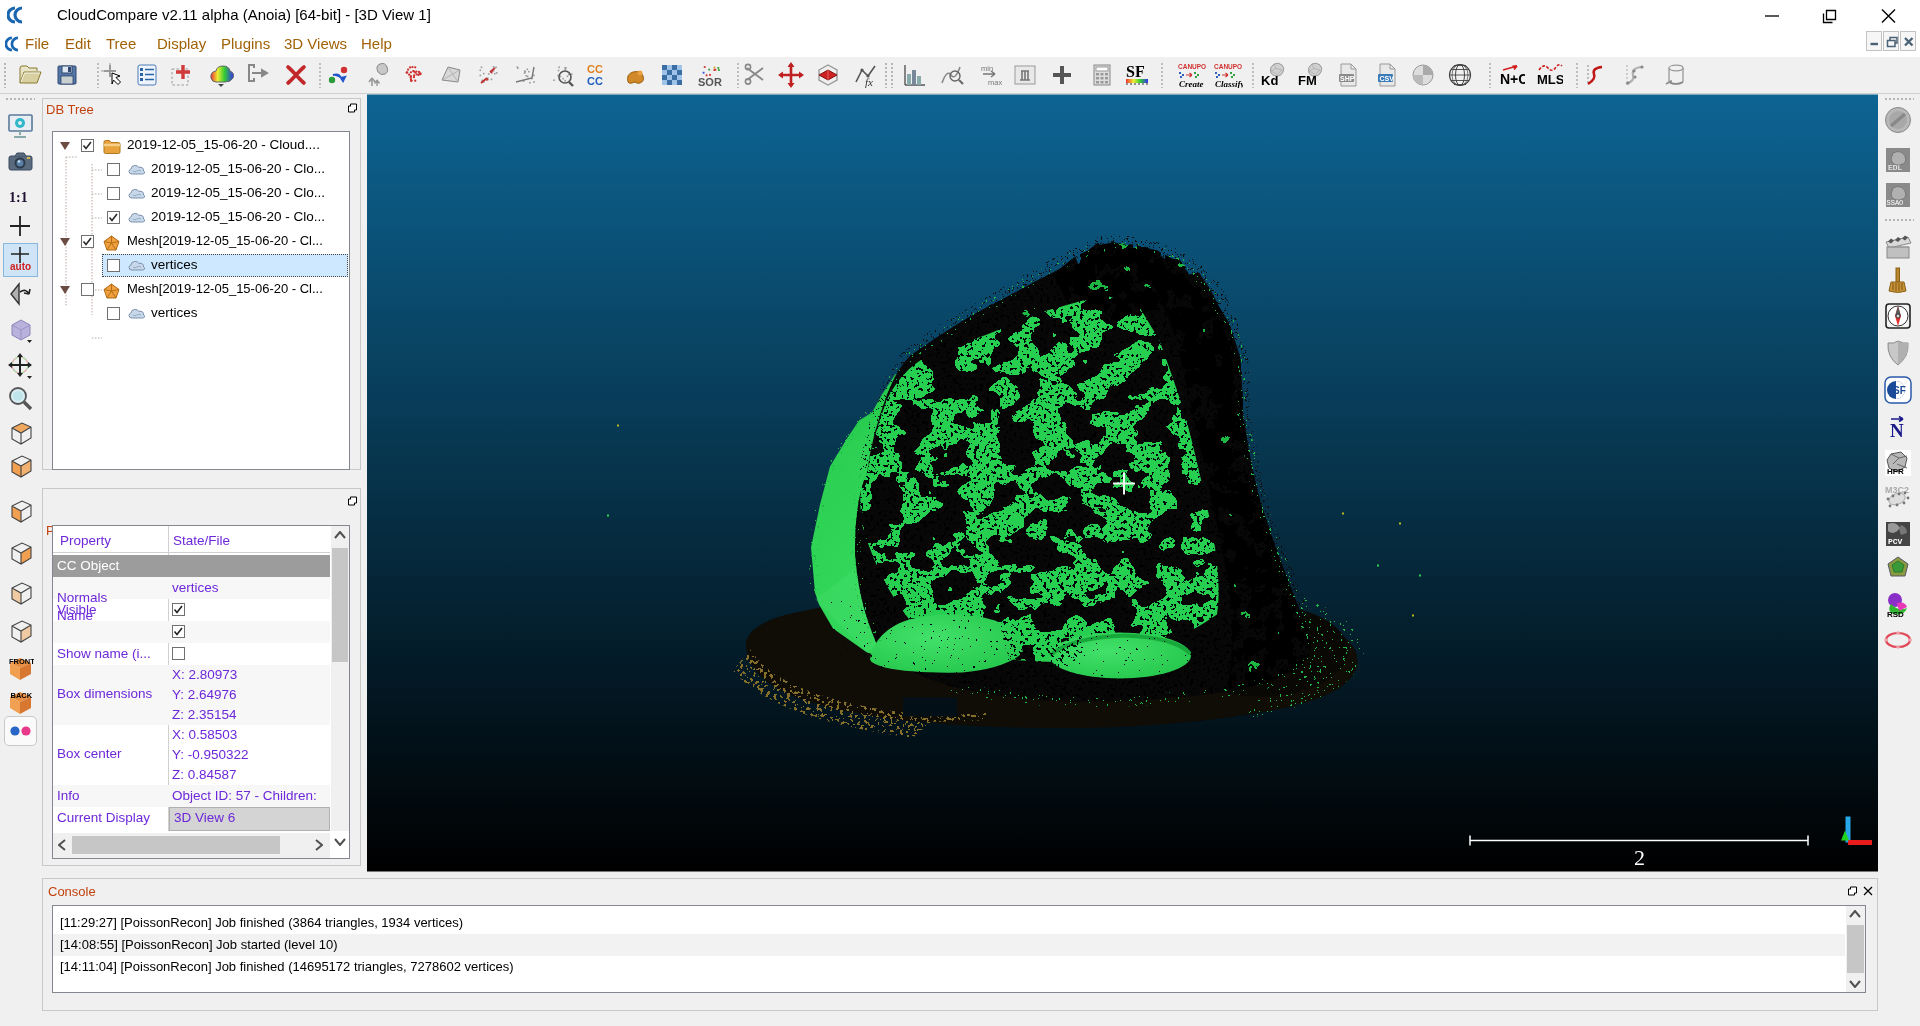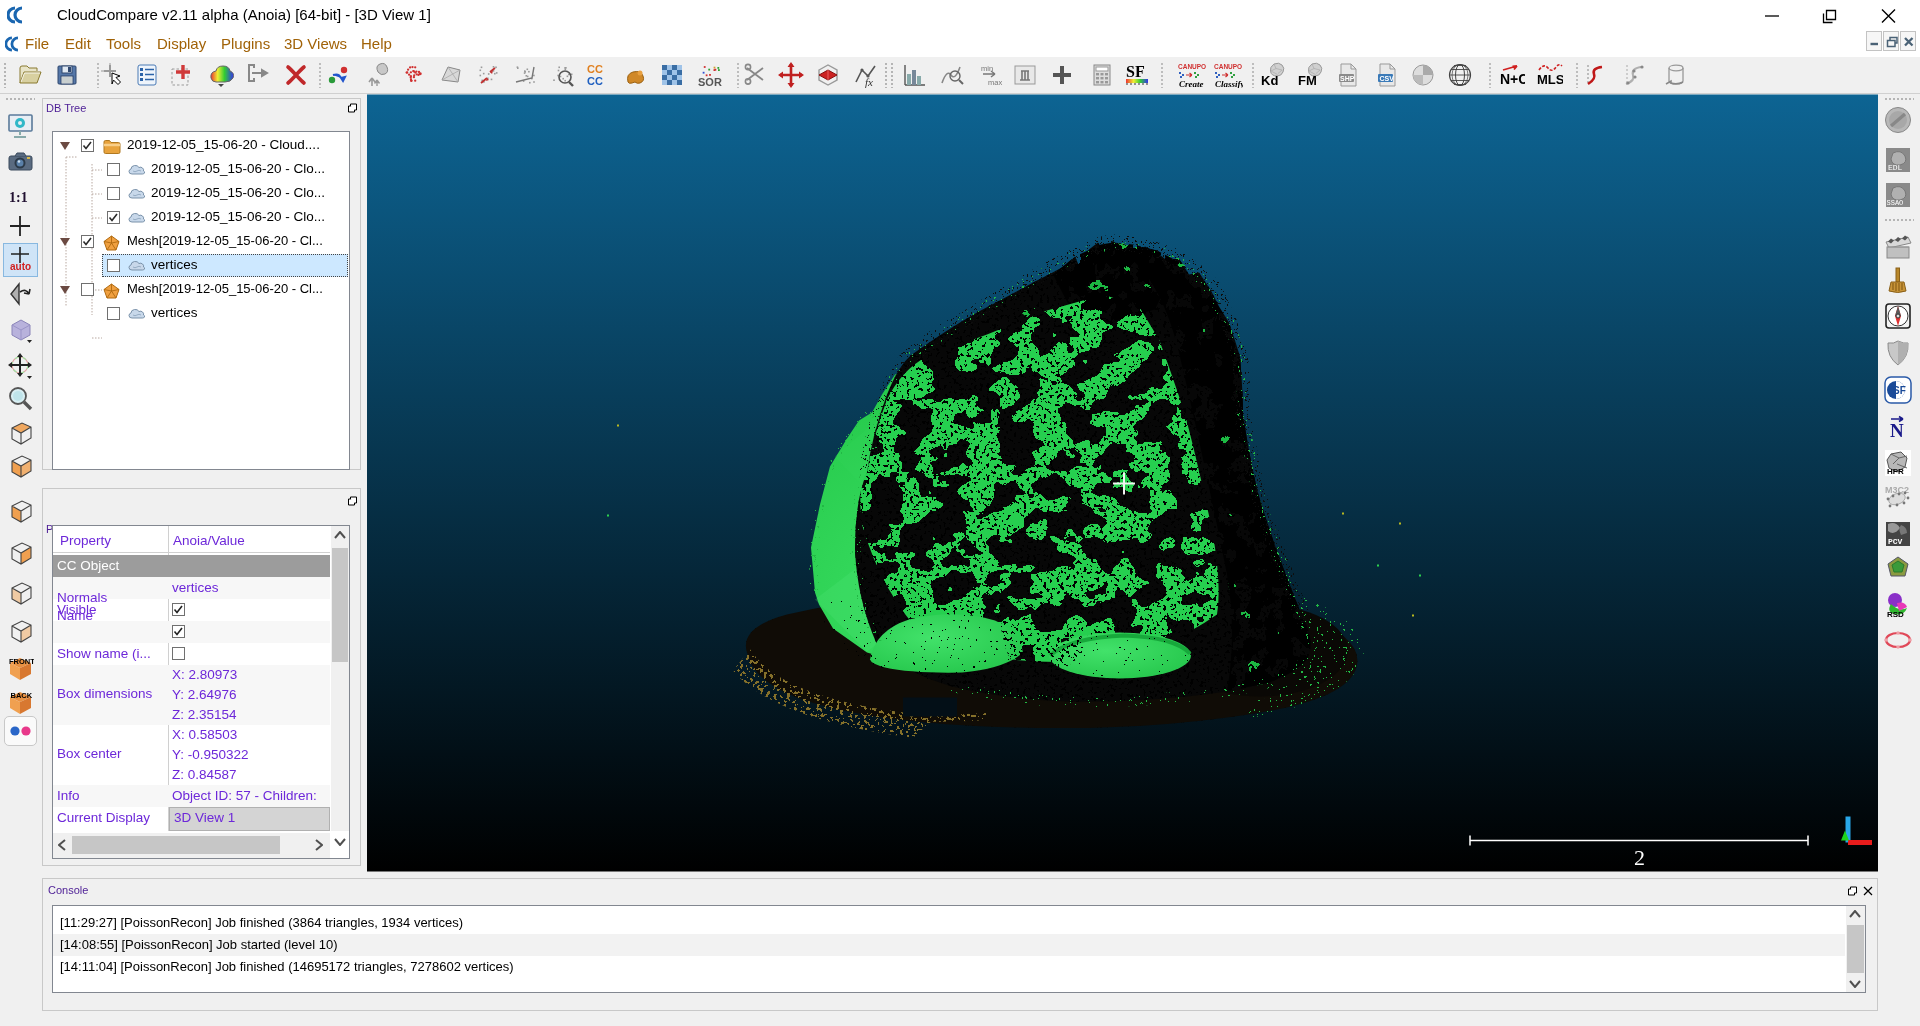--- a/index.html
+++ b/index.html
@@ -1,18 +1,18 @@
 <!DOCTYPE html>
 <html><head>
 <meta charset="utf-8">
 <style>
 * { margin:0; padding:0; box-sizing:border-box; }
 html,body { width:1920px; height:1026px; overflow:hidden; font-family:"Liberation Sans",sans-serif; background:#f0f0f0; }
 .abs { position:absolute; }
-.pane-title { position:absolute; font-size:11px; color:#4c1d95;text-align:right; }
+.pane-title { position:absolute; font-size:13px; color:#c2410c;text-align:right; }
 .whitebox { position:absolute; background:#ffffff; border:1px solid #828790; }
 .menuitem { position:absolute; top:35px; font-size:15px; color:#a16207; }
 .vsep { position:absolute; top:62px; height:26px; width:4px; background-image:radial-gradient(circle, #bdbdbd 0.8px, transparent 1px); background-size:4px 4px; }
 .hnd { position:absolute; width:30px; height:5px; background-image:radial-gradient(circle, #b5b5b5 0.8px, transparent 1px); background-size:4px 4px; }
 .vhnd { position:absolute; width:5px; height:26px; background-image:radial-gradient(circle, #b5b5b5 0.8px, transparent 1px); background-size:4px 4px; }
 .trow { position:absolute; font-size:13.5px; color:#000; white-space:nowrap; }
 .cb { position:absolute; width:13px; height:13px; background:#fff; border:1px solid #707070; }
 .prow { position:absolute; font-size:13.5px; color:#6d28d9; white-space:nowrap; }
 .clog { position:absolute; left:60px; font-size:13px; color:#000; white-space:nowrap; }
 </style>
@@ -22,21 +22,21 @@
 <div class="abs" style="left:0;top:0;width:1920px;height:57px;background:#fff"></div>
 <div class="abs" style="left:57px;top:6px;font-size:15px;color:#000">CloudCompare v2.11 alpha (Anoia) [64-bit] - [3D View 1]</div>
 <svg class="abs" style="left:1760px;top:6px" width="150" height="20" viewBox="0 0 150 20">
 <path d="M5 10 h14" stroke="#000" stroke-width="1.3" fill="none"></path>
 <path d="M66.5 4.5 h9 v9 h-9 z M63.5 7.5 v9 h9" stroke="#000" stroke-width="1.3" fill="none"></path>
 <path d="M122 3.5 l13 13 M135 3.5 l-13 13" stroke="#000" stroke-width="1.4" fill="none"></path>
 </svg>
 
 <div class="menuitem" style="left:25px">File</div>
 <div class="menuitem" style="left:65px">Edit</div>
-<div class="menuitem" style="left:106px">Tools</div>
+<div class="menuitem" style="left:106px">Tree</div>
 <div class="menuitem" style="left:157px">Display</div>
 <div class="menuitem" style="left:221px">Plugins</div>
 <div class="menuitem" style="left:284px">3D Views</div>
 <div class="menuitem" style="left:361px">Help</div>
 <svg class="abs" style="left:1866px;top:31px" width="54" height="21" viewBox="0 0 54 21">
 <g stroke="#c3c3c3" fill="#f6f6f6">
       <rect x="0.5" y="0.5" width="15" height="19"></rect>
       <rect x="17.5" y="0.5" width="15" height="19"></rect>
       <rect x="34.5" y="0.5" width="15" height="19"></rect>
     </g>
@@ -849,21 +849,21 @@
   </svg>
 <div class="trow" style="left:151px;top:305px;font-size:13.5px">vertices</div>
 <div class="abs" style="left:42px;top:488px;width:319px;height:378px;border:1px solid #c8c8c8;background:#f0f0f0"></div>
 <div class="pane-title" style="left:46px;top:523px">Properties</div>
 <svg class="abs" style="left:346px;top:495px" width="12" height="12" viewBox="0 0 12 12">
     <path d="M2.5 4 h6 v6 h-6 z" fill="#fff" stroke="#000"></path>
     <path d="M4.5 4 v-2 h6 v6 h-2" fill="#fff" stroke="#000"></path>
   </svg>
 <div class="whitebox" style="left:52px;top:525px;width:298px;height:334px"></div>
 <div class="prow" style="left:60px;top:533px">Property</div>
-<div class="prow" style="left:173px;top:533px">Anoia/Value</div>
+<div class="prow" style="left:173px;top:533px">State/File</div>
 <div class="abs" style="left:53px;top:552px;width:277px;height:1px;background:#d0d0d0"></div>
 <div class="abs" style="left:168px;top:526px;width:1px;height:305px;background:#d0d0d0"></div>
 <div class="abs" style="left:53px;top:555px;width:277px;height:22px;background:#9c9c9c"></div>
 <div class="prow" style="left:57px;top:558px;color:#fff">CC Object</div>
 <div class="abs" style="left:53px;top:577px;width:277px;height:22px;background:#f7f7f7"></div>
 <div class="prow" style="left:57px;top:608px">Name</div>
 <div class="prow" style="left:172px;top:580px">vertices</div>
 <div class="prow" style="left:57px;top:602px">Visible</div>
 <div class="cb" style="left:172px;top:603px"></div>
 <svg class="abs" style="left:172px;top:603px" width="13" height="13" viewBox="0 0 13 13">
@@ -884,21 +884,21 @@
 <div class="prow" style="left:172px;top:707px">Z: 2.35154</div>
 <div class="prow" style="left:57px;top:746px">Box center</div>
 <div class="prow" style="left:172px;top:727px">X: 0.58503</div>
 <div class="prow" style="left:172px;top:747px">Y: -0.950322</div>
 <div class="prow" style="left:172px;top:767px">Z: 0.84587</div>
 <div class="abs" style="left:53px;top:785px;width:277px;height:22px;background:#f7f7f7"></div>
 <div class="prow" style="left:57px;top:788px">Info</div>
 <div class="prow" style="left:172px;top:788px">Object ID: 57 - Children:</div>
 <div class="prow" style="left:57px;top:810px">Current Display</div>
 <div class="abs" style="left:169px;top:807px;width:161px;height:24px;background:#d4d4d4;border:1px solid #b0b0b0"></div>
-<div class="prow" style="left:174px;top:810px">3D View 1</div>
+<div class="prow" style="left:174px;top:810px">3D View 6</div>
 <div class="abs" style="left:331px;top:526px;width:18px;height:305px;background:#f0f0f0"></div>
 <svg class="abs" style="left:334px;top:531px" width="12" height="8" viewBox="0 0 12 8">
     <path d="M1 7 L6 1 L11 7" fill="none" stroke="#505050" stroke-width="2"></path>
   </svg>
 <div class="abs" style="left:332px;top:548px;width:16px;height:114px;background:#c6c6c6"></div>
 <svg class="abs" style="left:334px;top:838px" width="12" height="8" viewBox="0 0 12 8">
     <path d="M1 1 L6 7 L11 1" fill="none" stroke="#505050" stroke-width="2"></path>
   </svg>
 <div class="abs" style="left:53px;top:833px;width:277px;height:25px;background:#f0f0f0"></div>
 <svg class="abs" style="left:58px;top:839px" width="8" height="12" viewBox="0 0 8 12">

